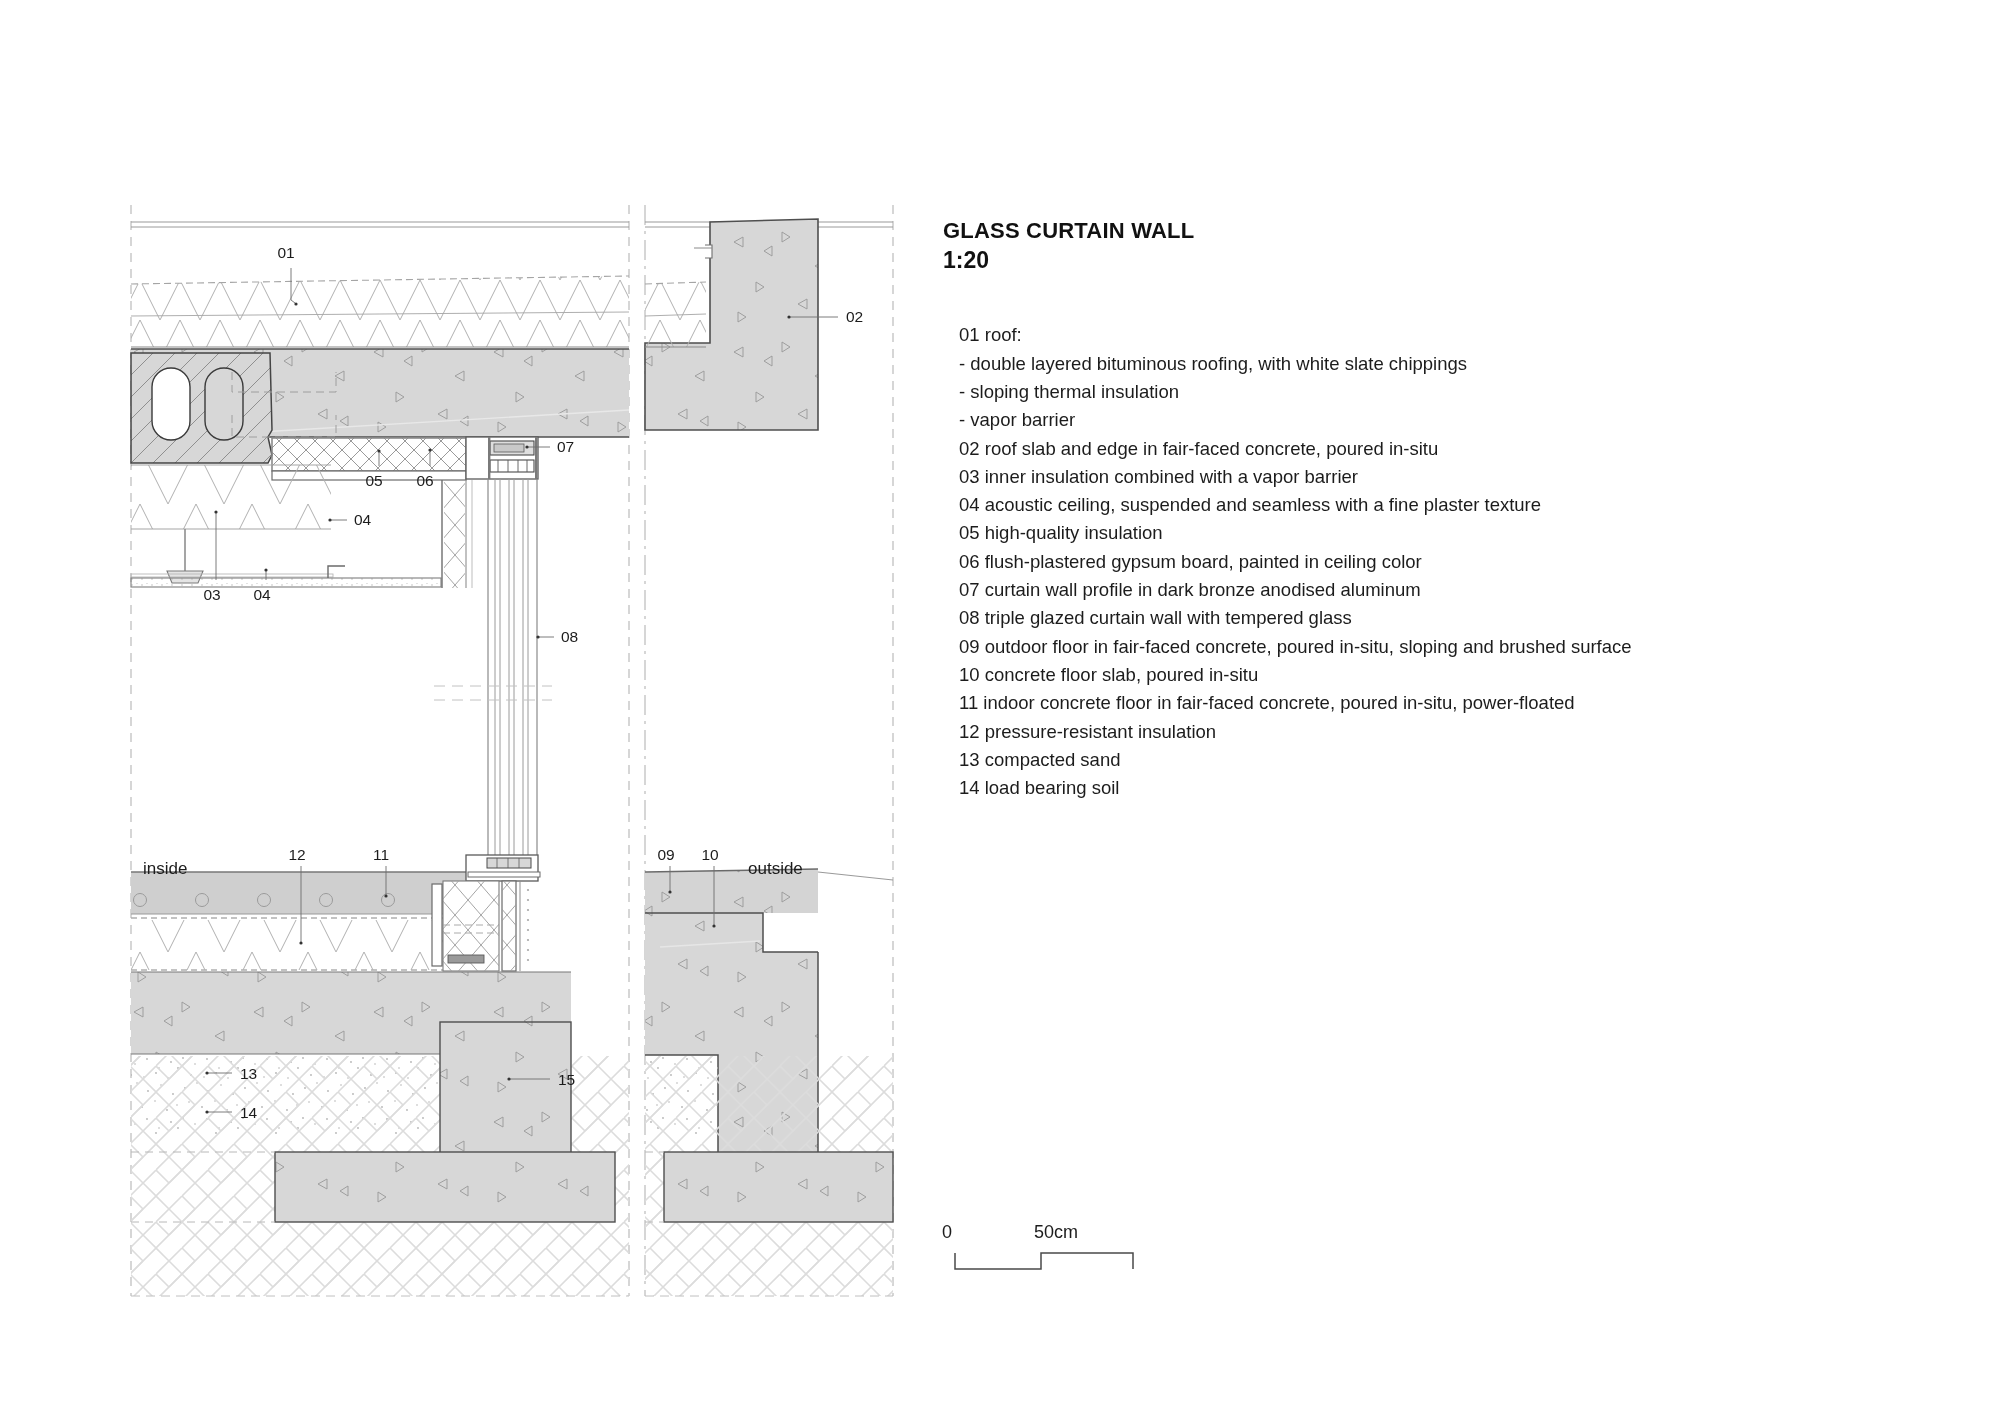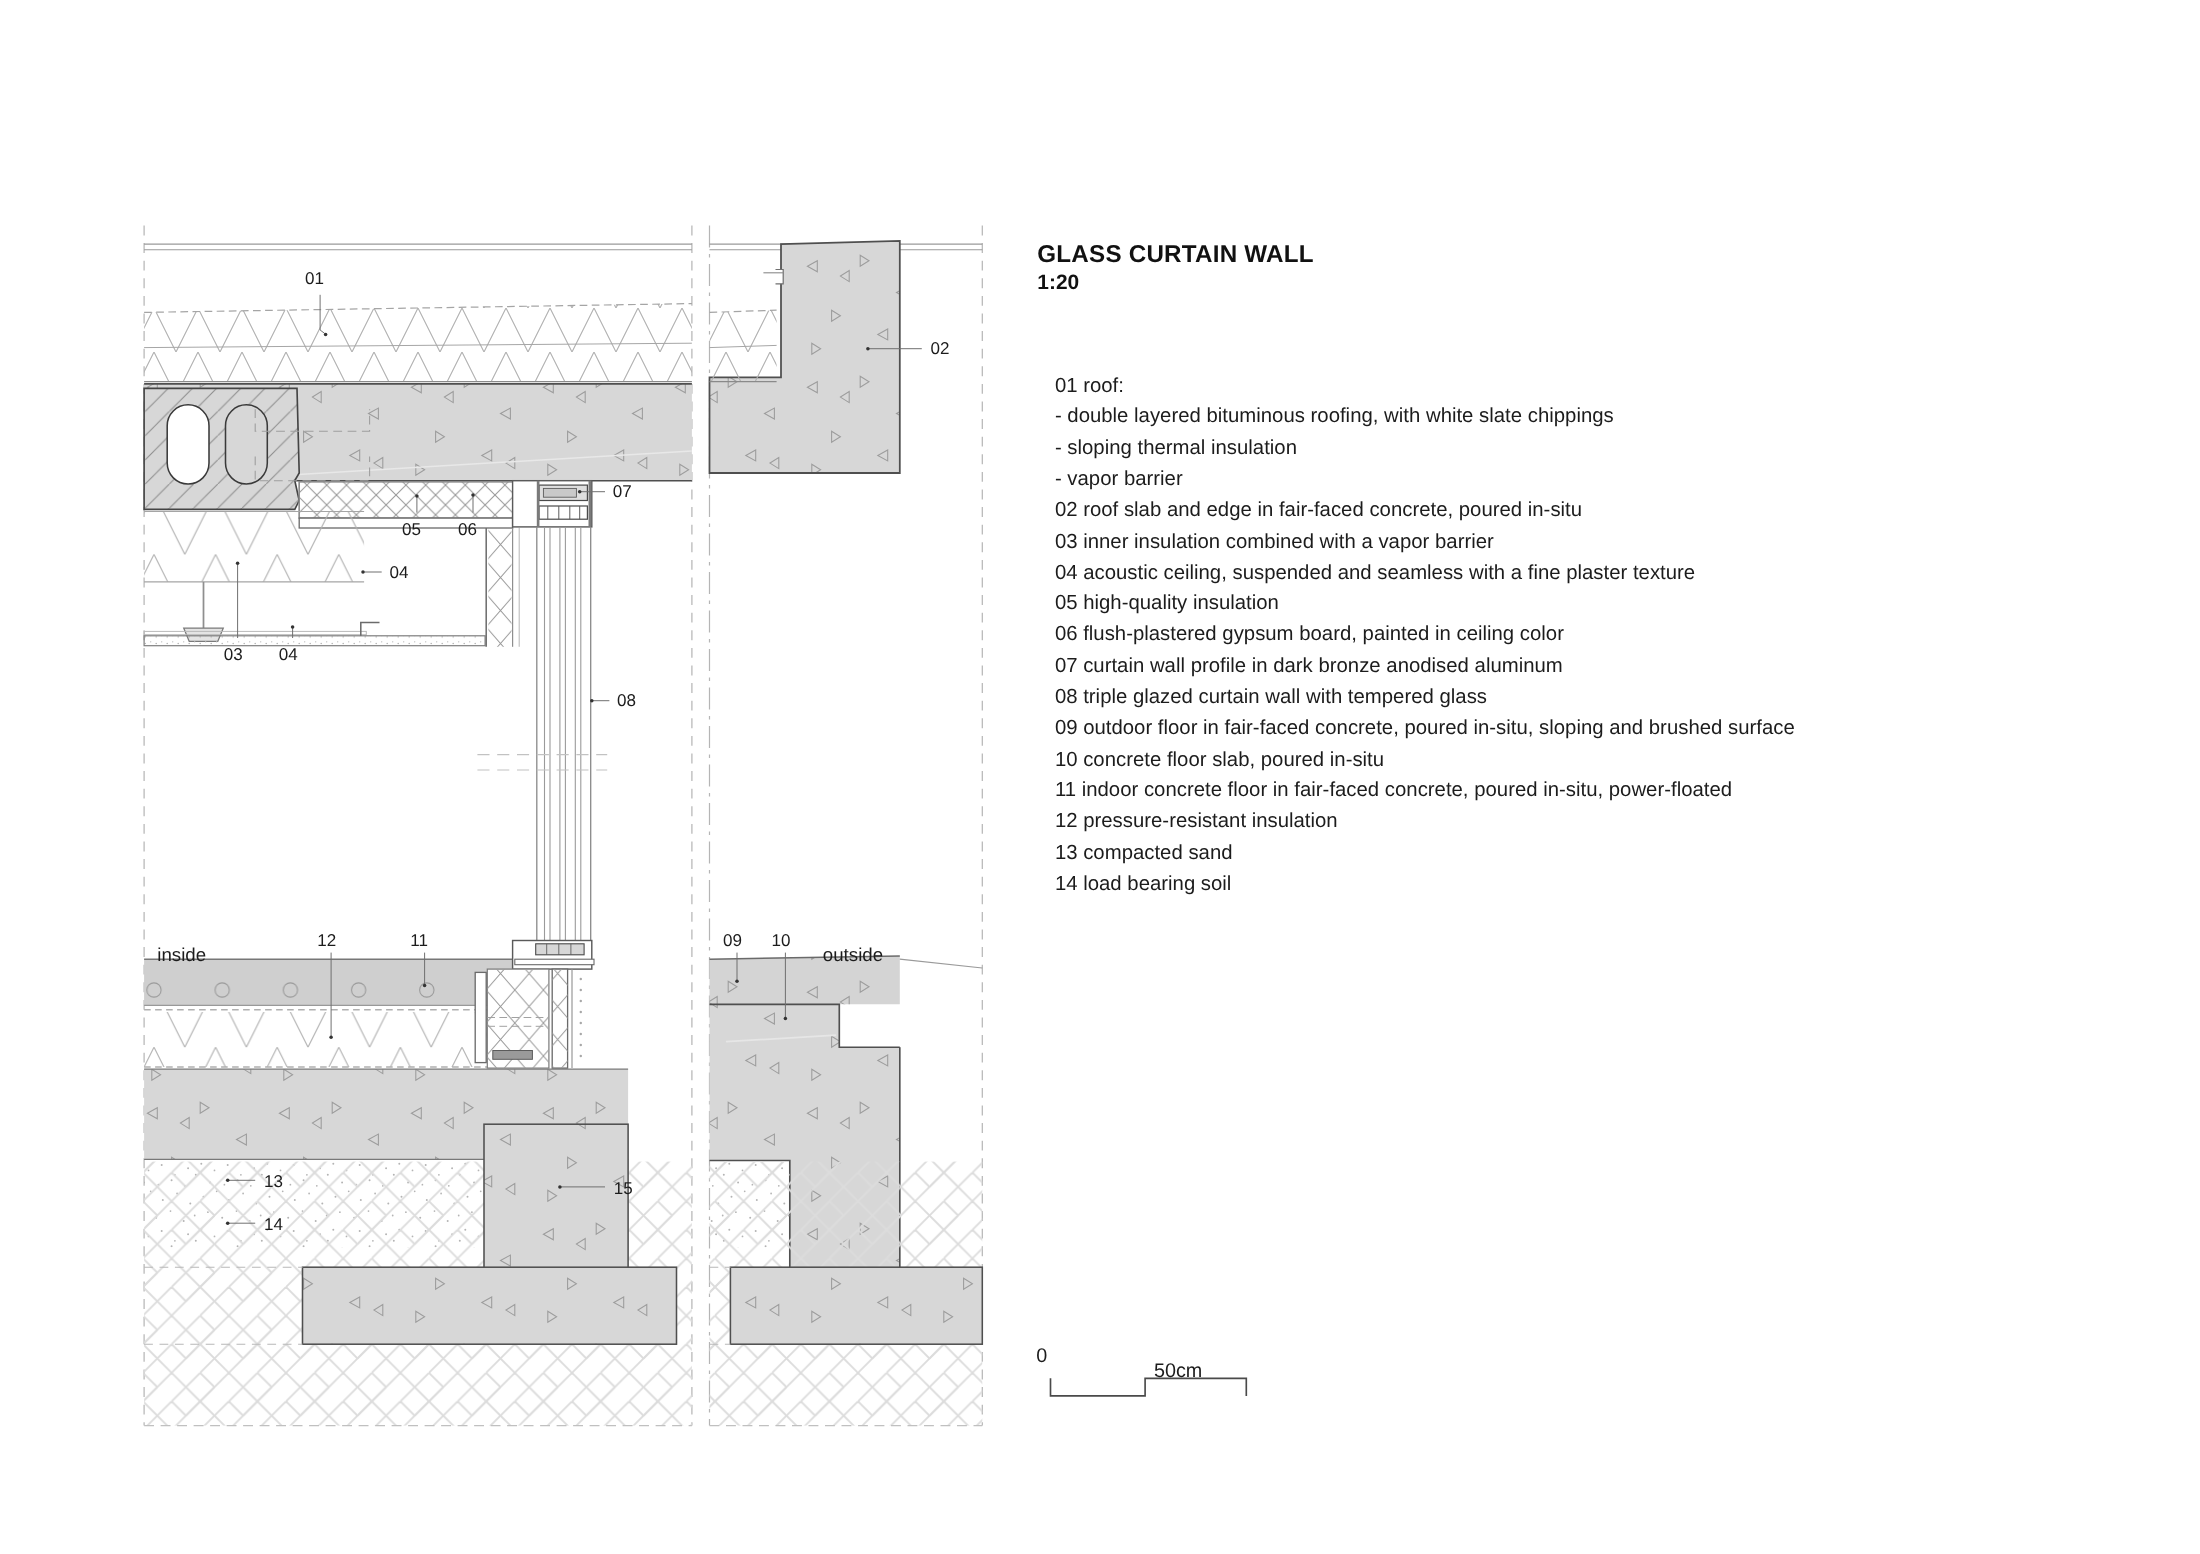--- a/index.html
+++ b/index.html
@@ -30,25 +30,25 @@
     width: 760px;
   }
   #legend .title {
     font-size: 22px;
     font-weight: bold;
     letter-spacing: 0.2px;
     line-height: 1.32;
     color: #111;
   }
   #legend .scale {
-    font-size: 19px;
+    font-size: 23px;
     font-weight: bold;
     line-height: 1.32;
     color: #111;
-    margin-bottom: 66px;
+    margin-bottom: 46px;
   }
   #legend ul {
     list-style: none;
     margin: 16px;
     padding: 0;
   }
   #legend li {
     font-size: 18.5px;
     line-height: 28.3px;
     color: #1c1c1c;
@@ -64,21 +64,21 @@
     top: 1222px;
     width: 200px;
     height: 72px;
   }
   #scalebar .lbl {
     position: absolute;
     font-size: 18px;
     color: #1c1c1c;
   }
   #scalebar .lbl.zero { left: 2px; top: 0px; }
-  #scalebar .lbl.fifty { left: 109px; top: 0px; margin-top: 14px; }
+  #scalebar .lbl.fifty { left: 94px; top: 0px; }
   
   #drawing {
     position: absolute;
     left: 0;
     top: 0;
   }
   .dwg-label {
     font-family: "Liberation Sans", sans-serif;
     font-size: 15.5px;
     fill: #1c1c1c;

